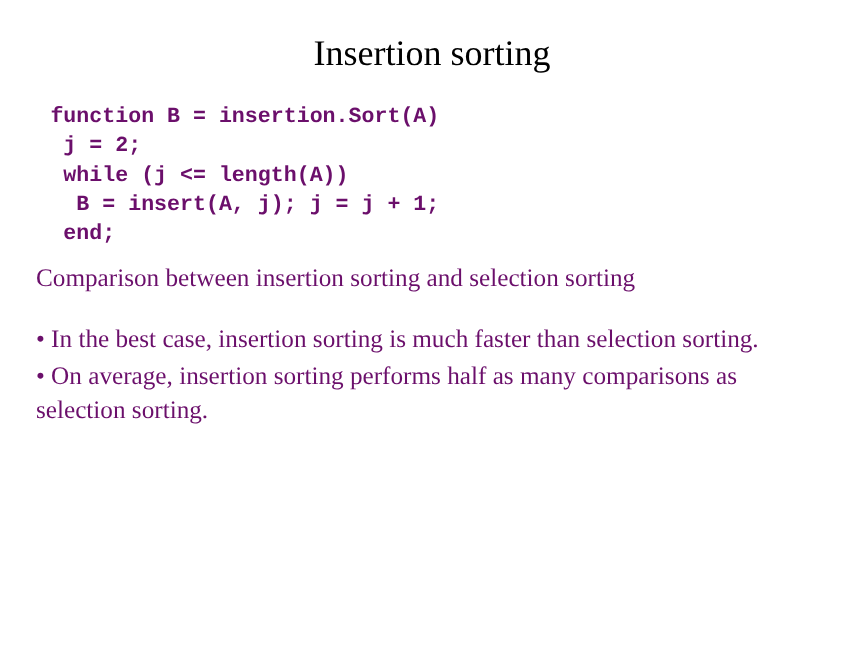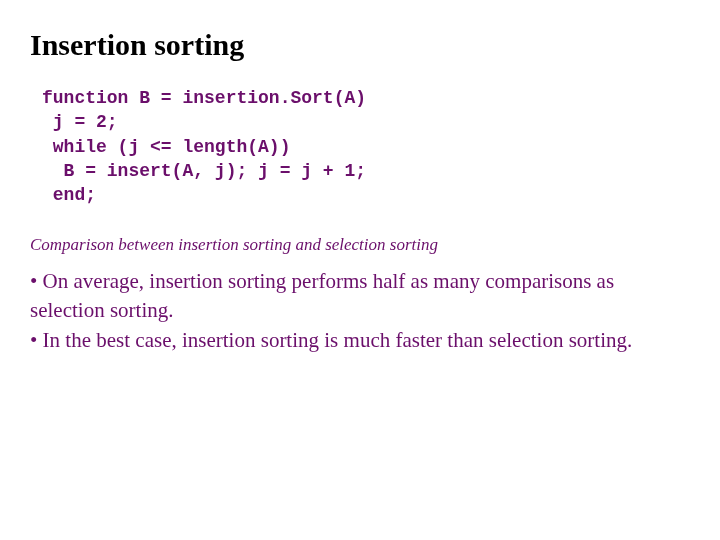--- a/index.html
+++ b/index.html
@@ -10,40 +10,40 @@
     background: #ffffff;
     font-family: Georgia, 'Times New Roman', serif;
     color: #000;
     overflow: hidden;
   }
   .slide {
     padding: 20px 30px 20px 30px;
     box-sizing: border-box;
   }
   .title {
+    text-align: center;
     font-size: 30px;
-    font-weight: bold;
+    font-weight: normal;
     margin: 8px 0 24px 0;
     color: #000;
   }
   .code-block {
     font-family: 'Courier New', Courier, monospace;
     font-size: 18px;
     font-weight: bold;
     color: #6b0f6b;
     line-height: 1.35;
     margin-left: 12px;
-    margin-bottom: 28px;
+    margin-bottom: 12px;
     white-space: pre;
   }
   .subheading {
-    font-size: 17px;
+    font-size: 21px;
     color: #6b0f6b;
-    margin-bottom: 12px;
-    font-style: italic;
+    margin-bottom: 24px;
   }
   .bullets {
     font-size: 21px;
     color: #6b0f6b;
     line-height: 1.35;
   }
   .bullets p {
     margin: 0 0 2px 0;
   }
 </style>
@@ -55,16 +55,16 @@
 
   <div class="code-block"><span>function B = insertion.Sort(A)</span>
 <span> j = 2;</span>
 <span> while (j &lt;= length(A))</span>
 <span>  B = insert(A, j); j = j + 1;</span>
 <span> end;</span></div>
 
   <div class="subheading">Comparison between insertion sorting and selection sorting</div>
 
   <div class="bullets">
+    <p> •  In the best case, insertion sorting is much faster than selection sorting.</p>
     <p> • On average, insertion sorting performs half as many comparisons as selection sorting.</p>
-    <p> •  In the best case, insertion sorting is much faster than selection sorting.</p>
   </div>
 </div>
 
 </body></html>

